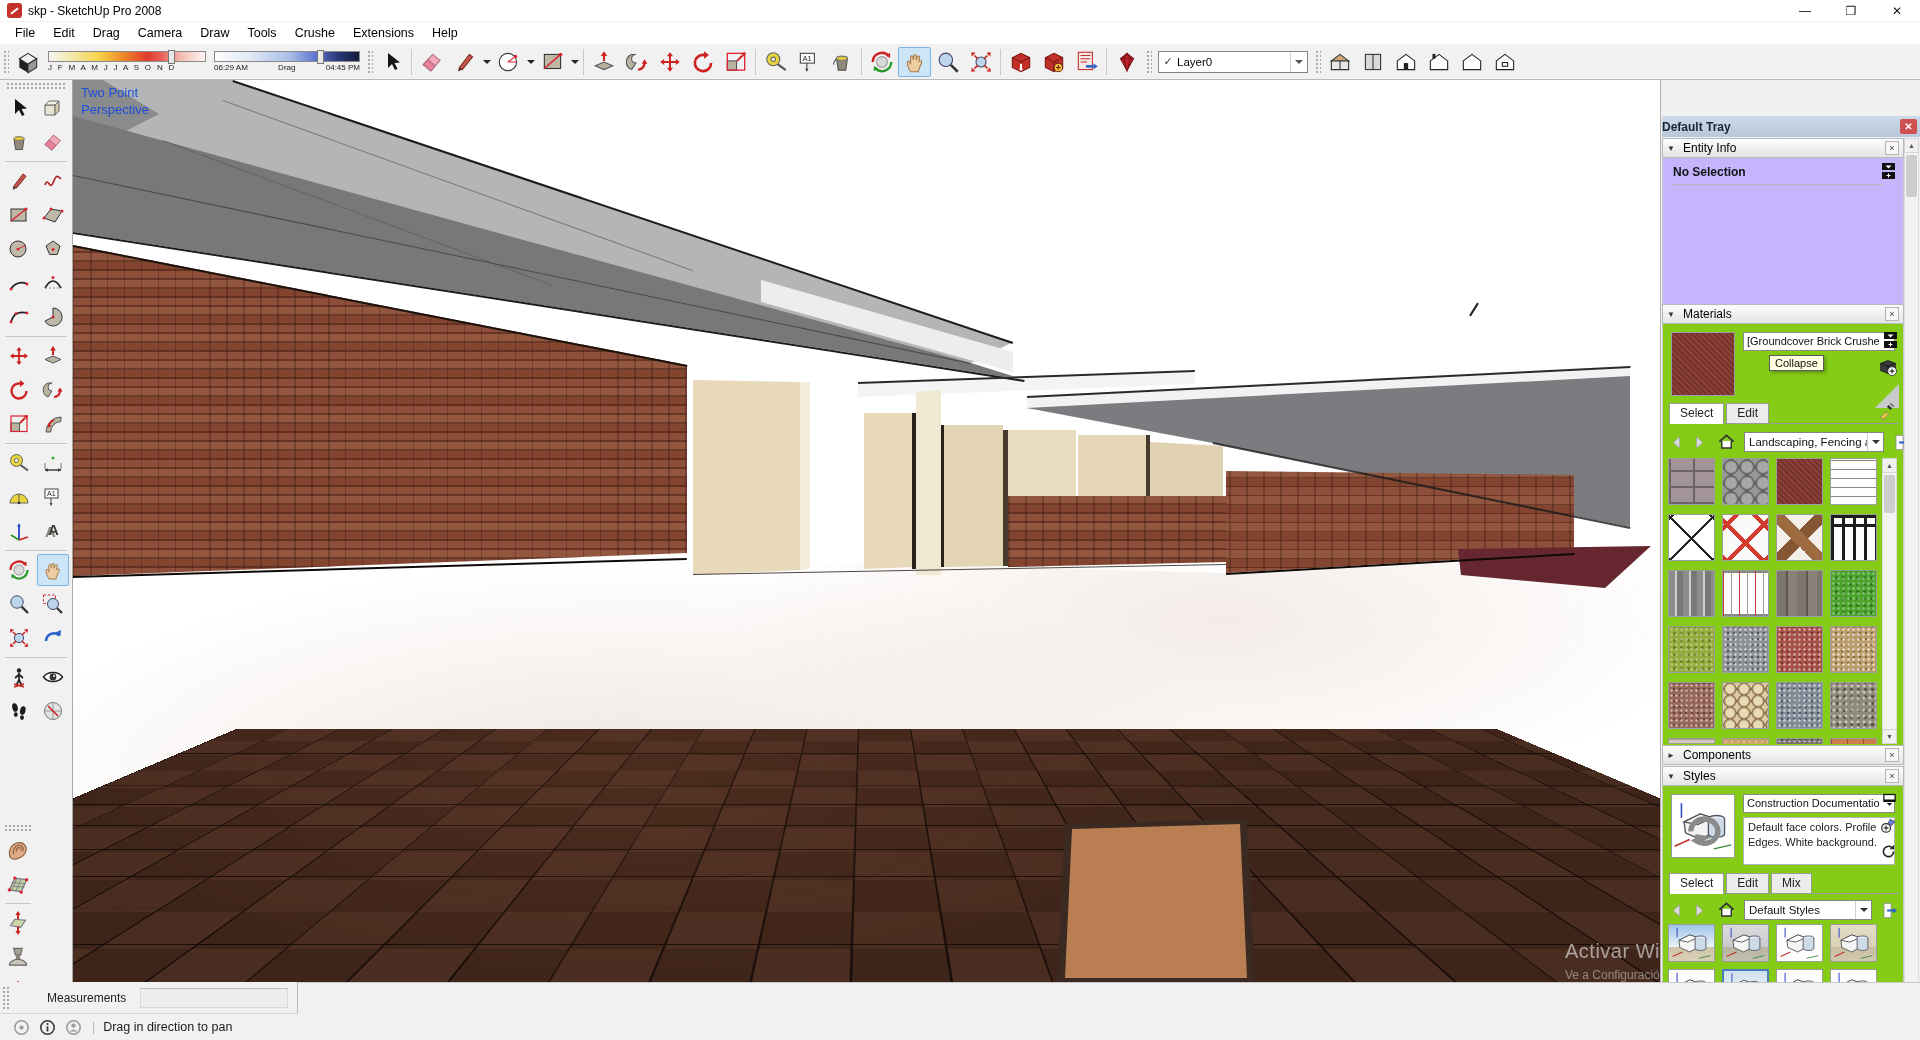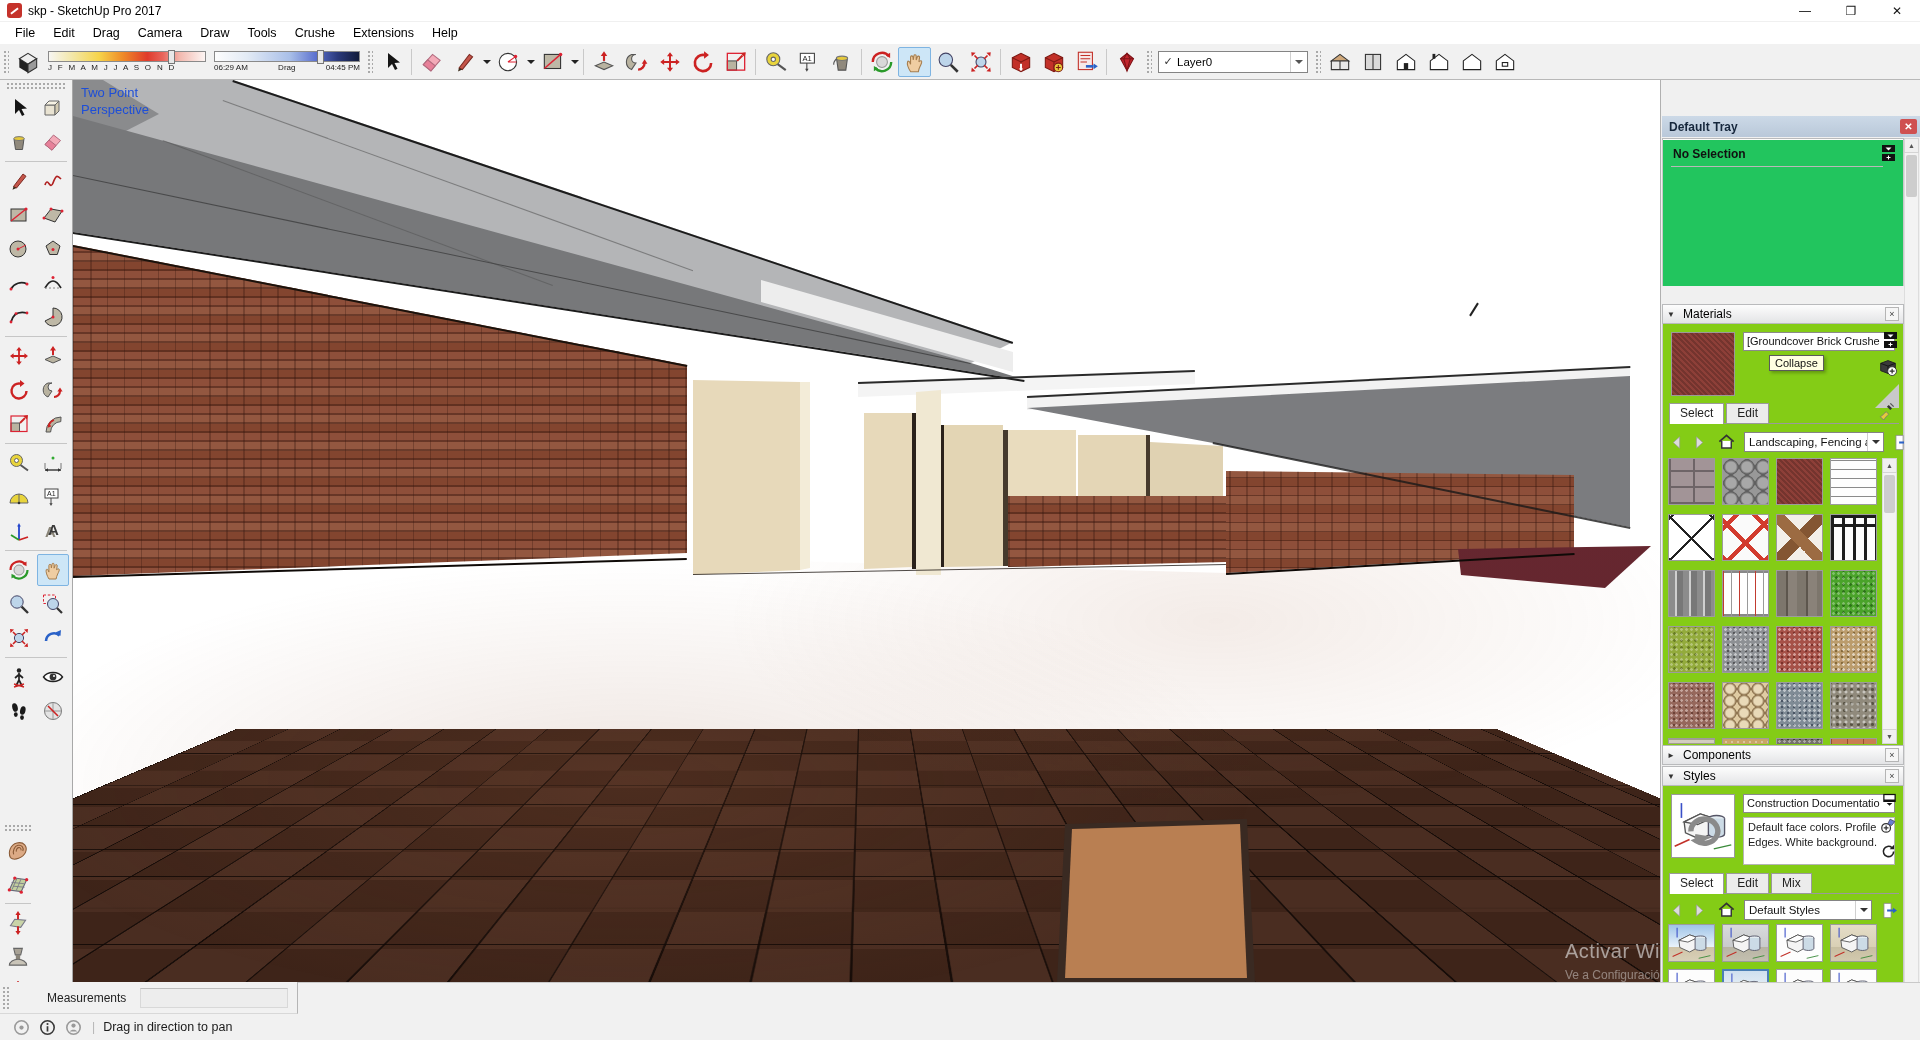--- a/index.html
+++ b/index.html
@@ -94,21 +94,21 @@
  radial-gradient(700px 260px at 72% 60%,rgba(160,95,60,.12),transparent 70%)}
 .eline{position:absolute;transform-origin:0 0;background:#1c1c1c}
 #twopoint{position:absolute;left:8px;top:5px;font-size:13px;color:#1d4ed8;line-height:1.3}
 #watermark{position:absolute;left:1492px;top:860px;color:rgba(238,238,238,.6)}
 #watermark .w1l{font-size:20px;letter-spacing:.5px}
 #watermark .w2l{font-size:12px;color:rgba(238,238,238,.45);margin-top:5px;white-space:nowrap}
 #penmark{position:absolute;left:1400px;top:222px;width:2px;height:15px;background:#222;transform:rotate(32deg)}
 
 
 #traycol{position:absolute;left:1660px;top:80px;width:260px;height:960px;background:#f0f0f0;border-left:1px solid #b0b0b0}
-#traytitle{position:absolute;left:1662px;top:116px;width:258px;height:21px;background:linear-gradient(#ccd9e7,#b9c8d9);display:flex;align-items:center;padding-left:7px;font-weight:bold;font-size:12px;color:#16273c}
+#traytitle{position:absolute;left:1662px;top:116px;width:258px;height:21px;background:linear-gradient(#ccd9e7,#b9c8d9);display:flex;align-items:center;font-weight:bold;font-size:12px;color:#16273c}
 #traytitle .redx{margin-left:auto;margin-right:3px;width:17px;height:15px;background:#cf5050;color:#fff;font-size:10px;line-height:15px;text-align:center;border-radius:2px}
 .sect-h{position:absolute;left:1662px;width:242px;height:20px;background:linear-gradient(#fdfdfd,#e3e4e6);border:1px solid #b9babc;display:flex;align-items:center;padding:0 4px;font-size:12px;color:#000}
 .sect-h .tri{width:16px;font-size:8px;color:#333}
 .sect-h .sx{margin-left:auto;width:14px;height:14px;border:1px solid #b5b5b5;background:#f6f6f6;font-size:9px;line-height:12px;text-align:center;color:#444}
 .body{position:absolute;left:1662px;width:242px;background:#84cc16;border-left:1px solid #c9c9c9;border-right:1px solid #c9c9c9}
 .nameinput{position:absolute;height:19px;background:#fff;border:1px solid #8a8a8a;font-size:11px;line-height:17px;padding:0 3px;white-space:nowrap;overflow:hidden}
 .tooltip{position:absolute;background:#ffffe1;border:1px solid #5a5a5a;font-size:11px;padding:1px 5px;box-shadow:2px 2px 3px rgba(0,0,0,.25)}
 .tabs{position:absolute;display:flex;align-items:flex-end;height:22px;border-bottom:1px solid #9a9a9a;font-size:12px}
 .tab{border:1px solid #9a9a9a;border-bottom:none;background:#ececec;padding:2px 10px 3px;margin-right:2px;color:#222}
 .tab.on{background:#fff;position:relative;top:1px;padding-bottom:4px}
@@ -185,21 +185,21 @@
 </g>
 <g id="whbox">
   <path d="M4 8l8-4 8 4v9l-8 4-8-4z" fill="#c23028" stroke="#7e1a14"></path>
   <path d="M4 8l8 4 8-4M12 12v9" stroke="#7e1a14" fill="none"></path>
 </g>
 </defs>
 </svg>
 
 <div id="titlebar">
   <span class="logo"></span>
-  <span class="ttl">skp - SketchUp Pro 2017</span>
+  <span class="ttl">skp - SketchUp Pro 2008</span>
   <span class="winbtns">
     <span>—</span>
     <span>❐</span>
     <span>✕</span>
   </span>
 </div>
 
 <div id="menubar">
   <span>File</span>
   <span>Edit</span>
@@ -839,21 +839,21 @@
 <div id="traytitle">
   <span>Default Tray</span>
   <span class="redx">✕</span>
 </div>
 
 <div class="sect-h" style="top:138px">
   <span class="tri">▼</span>
   <span>Entity Info</span>
   <span class="sx">×</span>
 </div>
-<div class="body" style="top:140px;height:146px;background:#22c55e">
+<div class="body" style="top:158px;height:146px;background:#c4b5fd">
   <div style="position:absolute;left:10px;top:7px;font-weight:bold;font-size:12px">No Selection</div>
   <div style="position:absolute;left:8px;top:26px;width:212px;height:1px;background:#b9b9b9"></div>
   <div style="position:absolute;right:8px;top:5px">
       <svg width="13" height="16" viewBox="0 0 13 16">
         <rect width="13" height="7" fill="#111"></rect>
         <path d="M3.5 2.5h6L6.5 5.5z" fill="#fff"></path>
         <rect y="9" width="13" height="7" fill="#111"></rect>
         <path d="M6.5 10.5v4M4.5 12.5h4" stroke="#fff"></path>
       </svg>
     </div>

